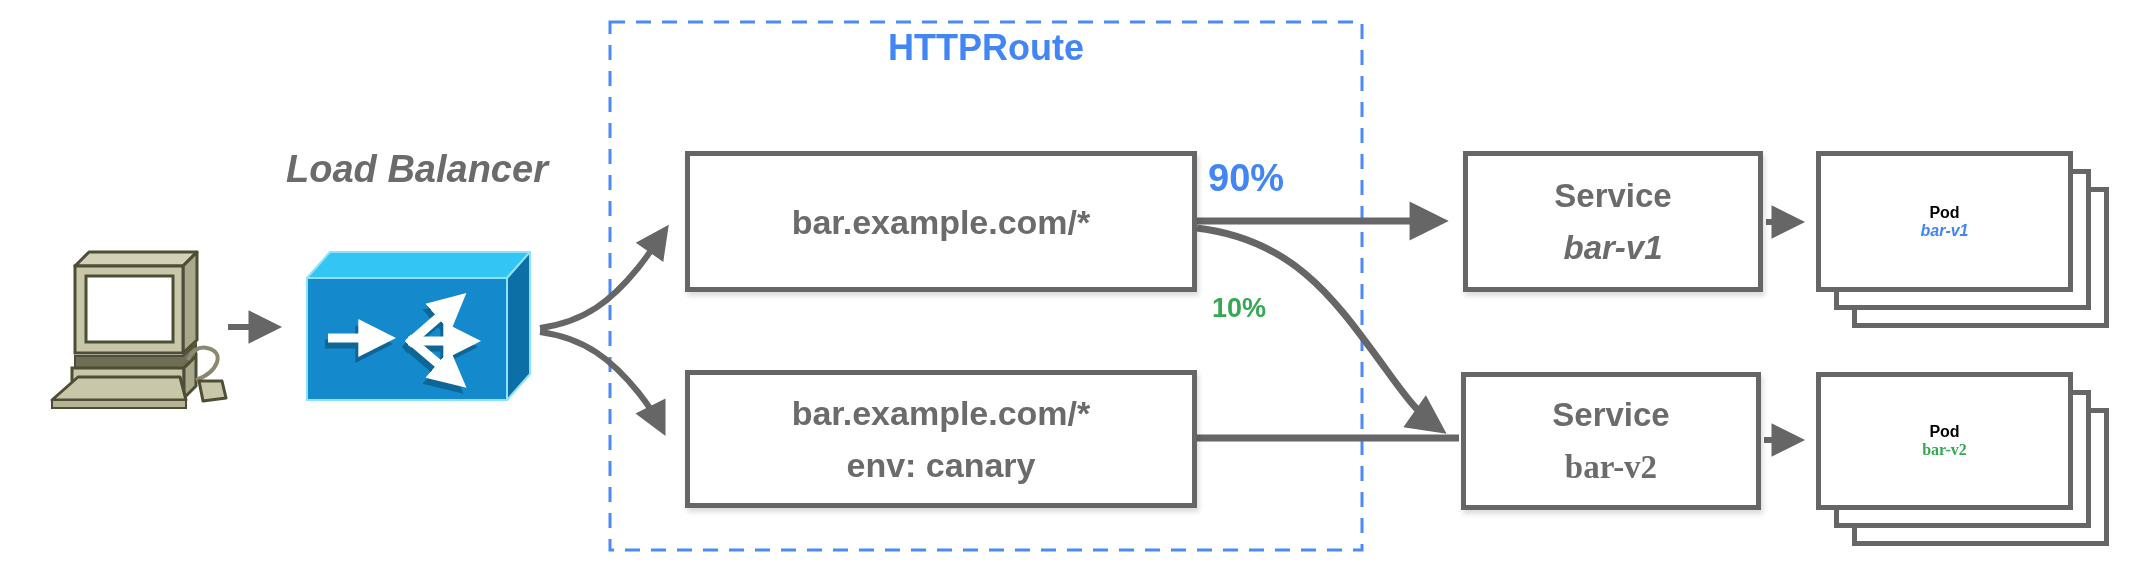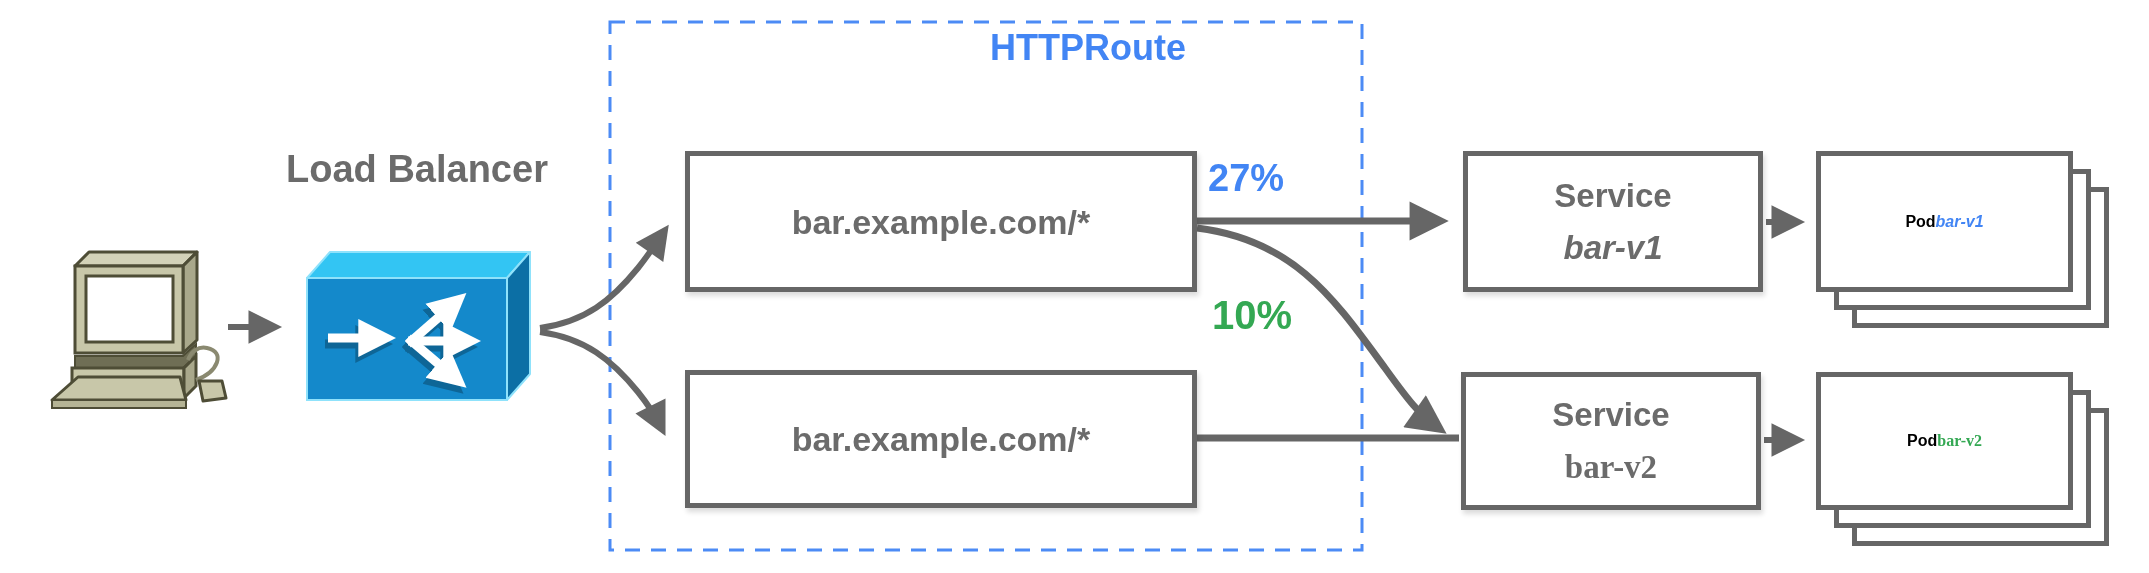--- a/index.html
+++ b/index.html
@@ -39,30 +39,30 @@
     position:absolute;background:#fff;border:5px solid #666666;
     box-sizing:border-box;
   }
   #pod-stack-v1{left:1816px;top:151px;width:257px;height:141px;}
   #pod-stack-v2{left:1816px;top:372px;width:257px;height:138px;}
   .ghost.g1{left:18px;top:18px;width:100%;height:100%;z-index:2;}
   .ghost.g2{left:36px;top:36px;width:100%;height:100%;z-index:1;}
   .stack .main{
     position:absolute;left:0;top:0;width:100%;height:100%;
     background:#fff;border:5px solid #666666;box-sizing:border-box;
-    display:flex;flex-direction:row;align-items:center;justify-content:center;
+    display:flex;flex-direction:column;align-items:center;justify-content:center;
     z-index:3;
   }
   
   .free-label{position:absolute;white-space:nowrap;z-index:5;}
-  #lb-label{left:272px;top:148px;width:290px;text-align:center;font-size:38px;color:#6b6b6b;}
+  #lb-label{left:272px;top:148px;width:290px;text-align:center;font-size:38px;color:#6b6b6b;font-style:italic;}
   #httproute-title{left:786px;top:24px;width:400px;text-align:center;z-index:5;}
-  #httproute-title div{font-size:36px;line-height:48px;color:#4285F4;text-align:right;}
+  #httproute-title div{font-size:36px;line-height:48px;color:#4285F4;}
   #weight-90{left:1208px;top:157px;font-size:38px;color:#4285F4;}
-  #weight-10{left:1212px;top:293px;font-size:40px;color:#34A853;}
+  #weight-10{left:1212px;top:293px;font-size:27px;color:#34A853;}
   
   #wire-layer{position:absolute;left:0;top:0;z-index:2;}
   
   #icon-layer{position:absolute;left:0;top:0;z-index:3;}
 </style>
 </head>
 <body>
 
 <div id="canvas">
 
@@ -148,29 +148,30 @@
       </g>
     </g>
   </svg>
 
   <div id="lb-label" class="free-label">Load Balancer</div>
 
   <div id="httproute-title" class="free-label">
     <div>HTTPRoute</div>
   </div>
 
-  <div id="weight-90" class="free-label">27%</div>
+  <div id="weight-90" class="free-label">90%</div>
   <div id="weight-10" class="free-label">10%</div>
 
   <div id="route-box-primary" class="node">
     <div class="line">bar.example.com/*</div>
   </div>
 
   <div id="route-box-canary" class="node">
     <div class="line">bar.example.com/*</div>
+    <div class="line">env: canary</div>
   </div>
 
   <div id="service-v1" class="node">
     <div class="line sm">Service</div>
     <div class="line sm blue">bar-v1</div>
   </div>
 
   <div id="service-v2" class="node">
     <div class="line sm">Service</div>
     <div class="line sm green">bar-v2</div>

